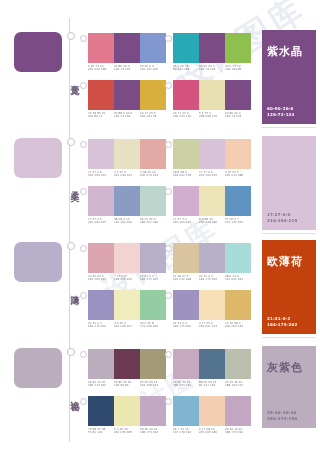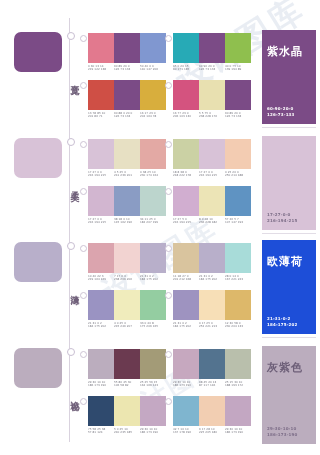--- a/index.html
+++ b/index.html
@@ -366,21 +366,21 @@
           <div class="codecell">
             <div class="code">0-17-25-0</div>
             <div class="code">252-221-213</div>
           </div>
           <div class="codecell">
             <div class="code">12-30-58-0</div>
             <div class="code">230-204-133</div>
           </div>
         </div>
       </div>
-      <div class="panel" style="top: 240px; height: 94px; background: #1d4ed8; position: absolute;">
+      <div class="panel" style="top: 240px; height: 94px; background: #c2410c; position: absolute;">
         <div class="panel-name">欧薄荷</div>
         <div class="panel-code" style="bottom: 7px;">
           <div>21-31-0-2</div>
           <div>184-175-202</div>
         </div>
       </div>
       <div class="sep" style="top: 337px;"></div>
       <div class="rail-dot" style="top: 348px;"></div>
       <div class="hero" style="top: 348px; background: rgb(187, 173, 190);"></div>
       <div class="group-label" style="top: 394px;">诡秘</div>
@@ -465,21 +465,21 @@
           <div class="codecell">
             <div class="code">6-17-28-10</div>
             <div class="code">225-205-180</div>
           </div>
           <div class="codecell">
             <div class="code">29-30-10-10</div>
             <div class="code">186-173-190</div>
           </div>
         </div>
       </div>
-      <div class="panel" style="top: 346px; height: 98px; background: rgb(187, 173, 190); position: absolute;">
+      <div class="panel" style="top: 346px; height: 82px; background: rgb(187, 173, 190); position: absolute;">
         <div class="panel-name dark">灰紫色</div>
         <div class="panel-code dark" style="bottom: 7px;">
           <div>29-30-10-10</div>
           <div>186-173-190</div>
         </div>
       </div>
     </div>
 
 </div>
 

